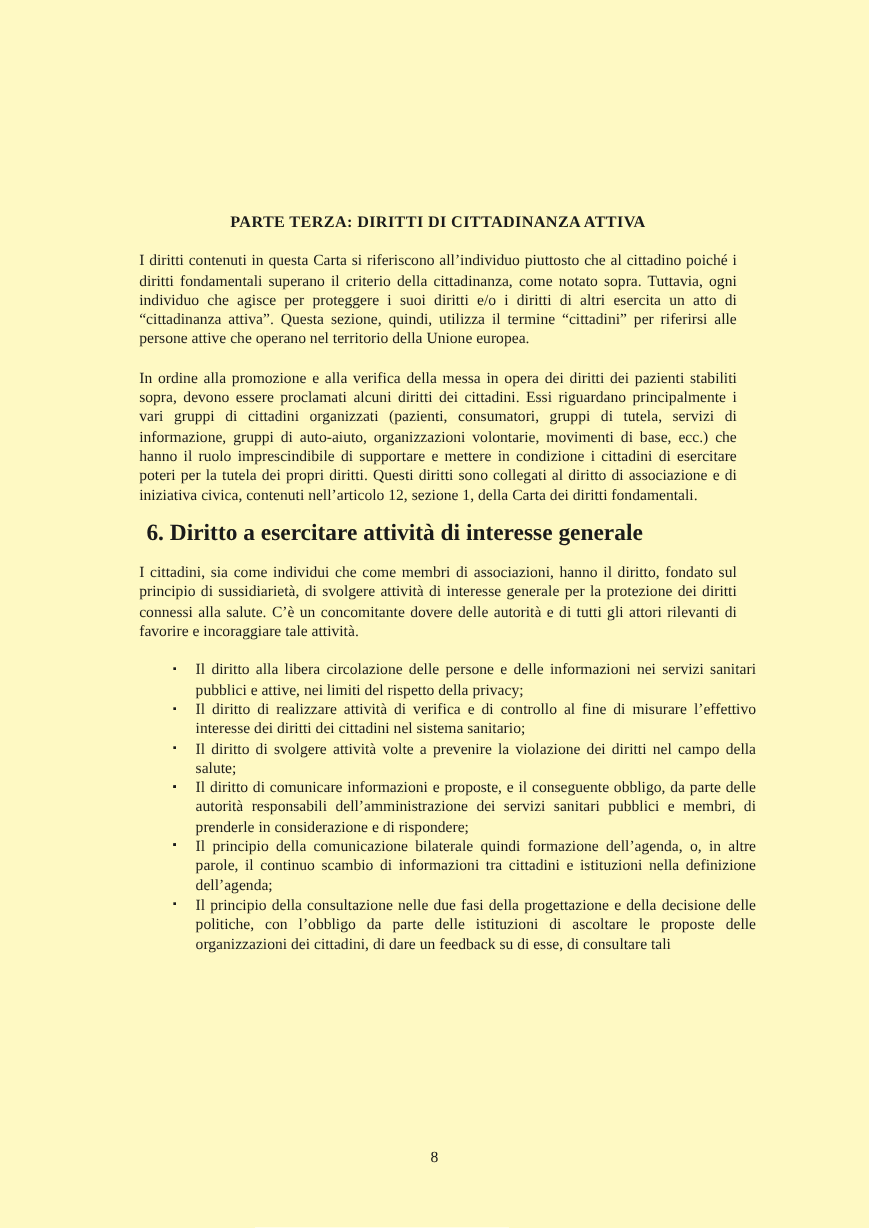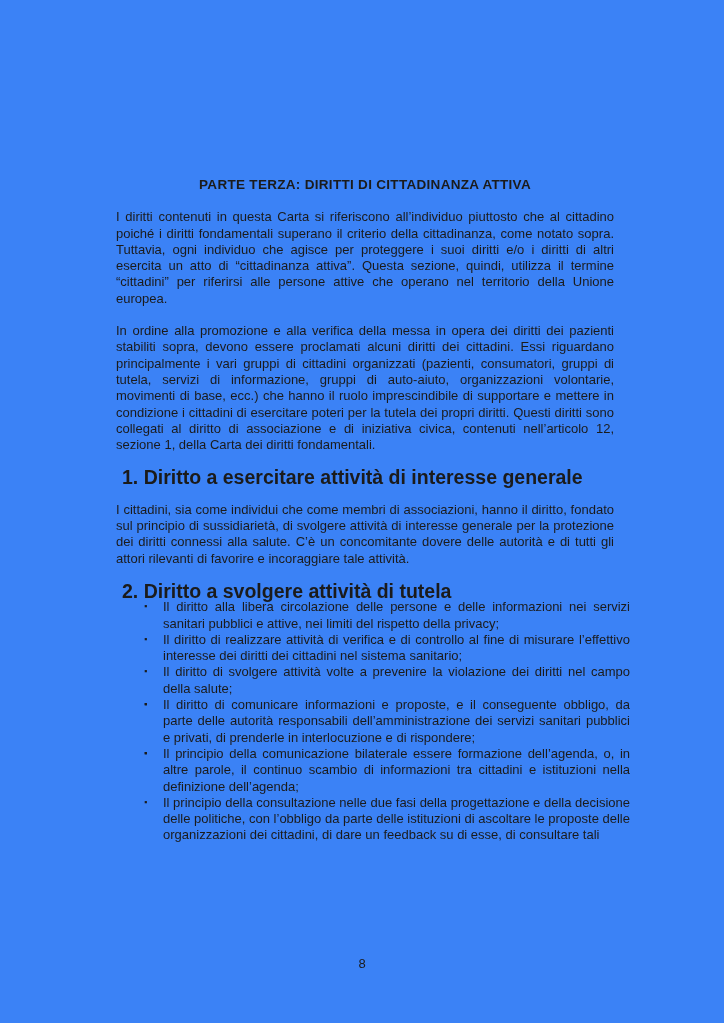--- a/index.html
+++ b/index.html
@@ -4,24 +4,24 @@
 <style>
   html, body {
     margin: 0;
     padding: 0;
     background: #ffffff;
   }
   .page {
     position: relative;
     width: 724px;
     height: 1023px;
-    background: #3b82f6;
+    background: #fef9c3;
     box-sizing: border-box;
     padding: 177px 94px 0 100px;
-    font-family: Liberation Sans, sans-serif;
+    font-family: Liberation Serif, serif;
     font-size: 13px;
     line-height: 16.3px;
     color: #1b1b1b;
     text-align: justify;
     overflow: hidden;
   }
   .doc-title {
     font-size: 13.5px;
     font-weight: bold;
     text-align: center;
@@ -71,57 +71,56 @@
 <body>
 
 <div class="page">
 
   <h1 class="doc-title">PARTE TERZA: DIRITTI DI CITTADINANZA ATTIVA</h1>
 
   <p class="para">I diritti contenuti in questa Carta si riferiscono all’individuo piuttosto che al cittadino poiché i diritti fondamentali superano il criterio della cittadinanza, come notato sopra. Tuttavia, ogni individuo che agisce per proteggere i suoi diritti e/o i diritti di altri esercita un atto di “cittadinanza attiva”. Questa sezione, quindi, utilizza il termine “cittadini” per riferirsi alle persone attive che operano nel territorio della Unione europea.</p>
   <p class="para">In ordine alla promozione e alla verifica della messa in opera dei diritti dei pazienti stabiliti sopra, devono essere proclamati alcuni diritti dei cittadini. Essi riguardano principalmente i vari gruppi di cittadini organizzati (pazienti, consumatori, gruppi di tutela, servizi di informazione, gruppi di auto-aiuto, organizzazioni volontarie, movimenti di base, ecc.) che hanno il ruolo imprescindibile di supportare e mettere in condizione i cittadini di esercitare poteri per la tutela dei propri diritti. Questi diritti sono collegati al diritto di associazione e di iniziativa civica, contenuti nell’articolo 12, sezione 1, della Carta dei diritti fondamentali.</p>
 
   <div class="section">
-    <h2 class="section-heading">1.  Diritto a esercitare attività di interesse generale</h2>
+    <h2 class="section-heading">6.  Diritto a esercitare attività di interesse generale</h2>
     <p class="para">I cittadini, sia come individui che come membri di associazioni, hanno il diritto, fondato sul principio di sussidiarietà, di svolgere attività di interesse generale per la protezione dei diritti connessi alla salute. C’è un concomitante dovere delle autorità e di tutti gli attori rilevanti di favorire e incoraggiare tale attività.</p>
   </div>
 
   <div class="section">
-    <h2 class="section-heading">2.  Diritto a svolgere attività di tutela</h2>
     <ul class="bullet-list">
       <li>
         <span class="bullet-marker">▪</span>
         <span>Il diritto alla libera circolazione delle persone e delle informazioni nei servizi sanitari pubblici e attive, nei limiti del rispetto della privacy;</span>
       </li>
       <li>
         <span class="bullet-marker">▪</span>
         <span>Il diritto di realizzare attività di verifica e di controllo al fine di misurare l’effettivo interesse dei diritti dei cittadini nel sistema sanitario;</span>
       </li>
       <li>
         <span class="bullet-marker">▪</span>
         <span>Il diritto di svolgere attività volte a prevenire la violazione dei diritti nel campo della salute;</span>
       </li>
       <li>
         <span class="bullet-marker">▪</span>
       </li>
       <li>
         <span class="bullet-marker">▪</span>
-        <span>Il diritto di comunicare informazioni e proposte, e il conseguente obbligo, da parte delle autorità responsabili dell’amministrazione dei servizi sanitari pubblici e privati, di prenderle in interlocuzione e di rispondere;</span>
+        <span>Il diritto di comunicare informazioni e proposte, e il conseguente obbligo, da parte delle autorità responsabili dell’amministrazione dei servizi sanitari pubblici e membri, di prenderle in considerazione e di rispondere;</span>
       </li>
       <li>
         <span class="bullet-marker">▪</span>
       </li>
     </ul>
   </div>
 
   <div class="section">
     <ul class="bullet-list">
       <li>
         <span class="bullet-marker">▪</span>
-        <span>Il principio della comunicazione bilaterale essere formazione dell’agenda, o, in altre parole, il continuo scambio di informazioni tra cittadini e istituzioni nella definizione dell’agenda;</span>
+        <span>Il principio della comunicazione bilaterale quindi formazione dell’agenda, o, in altre parole, il continuo scambio di informazioni tra cittadini e istituzioni nella definizione dell’agenda;</span>
       </li>
       <li>
         <span class="bullet-marker">▪</span>
         <span>Il principio della consultazione nelle due fasi della progettazione e della decisione delle politiche, con l’obbligo da parte delle istituzioni di ascoltare le proposte delle organizzazioni dei cittadini, di dare un feedback su di esse, di consultare tali</span>
       </li>
     </ul>
   </div>
 
   <div class="page-footer">8</div>
 

